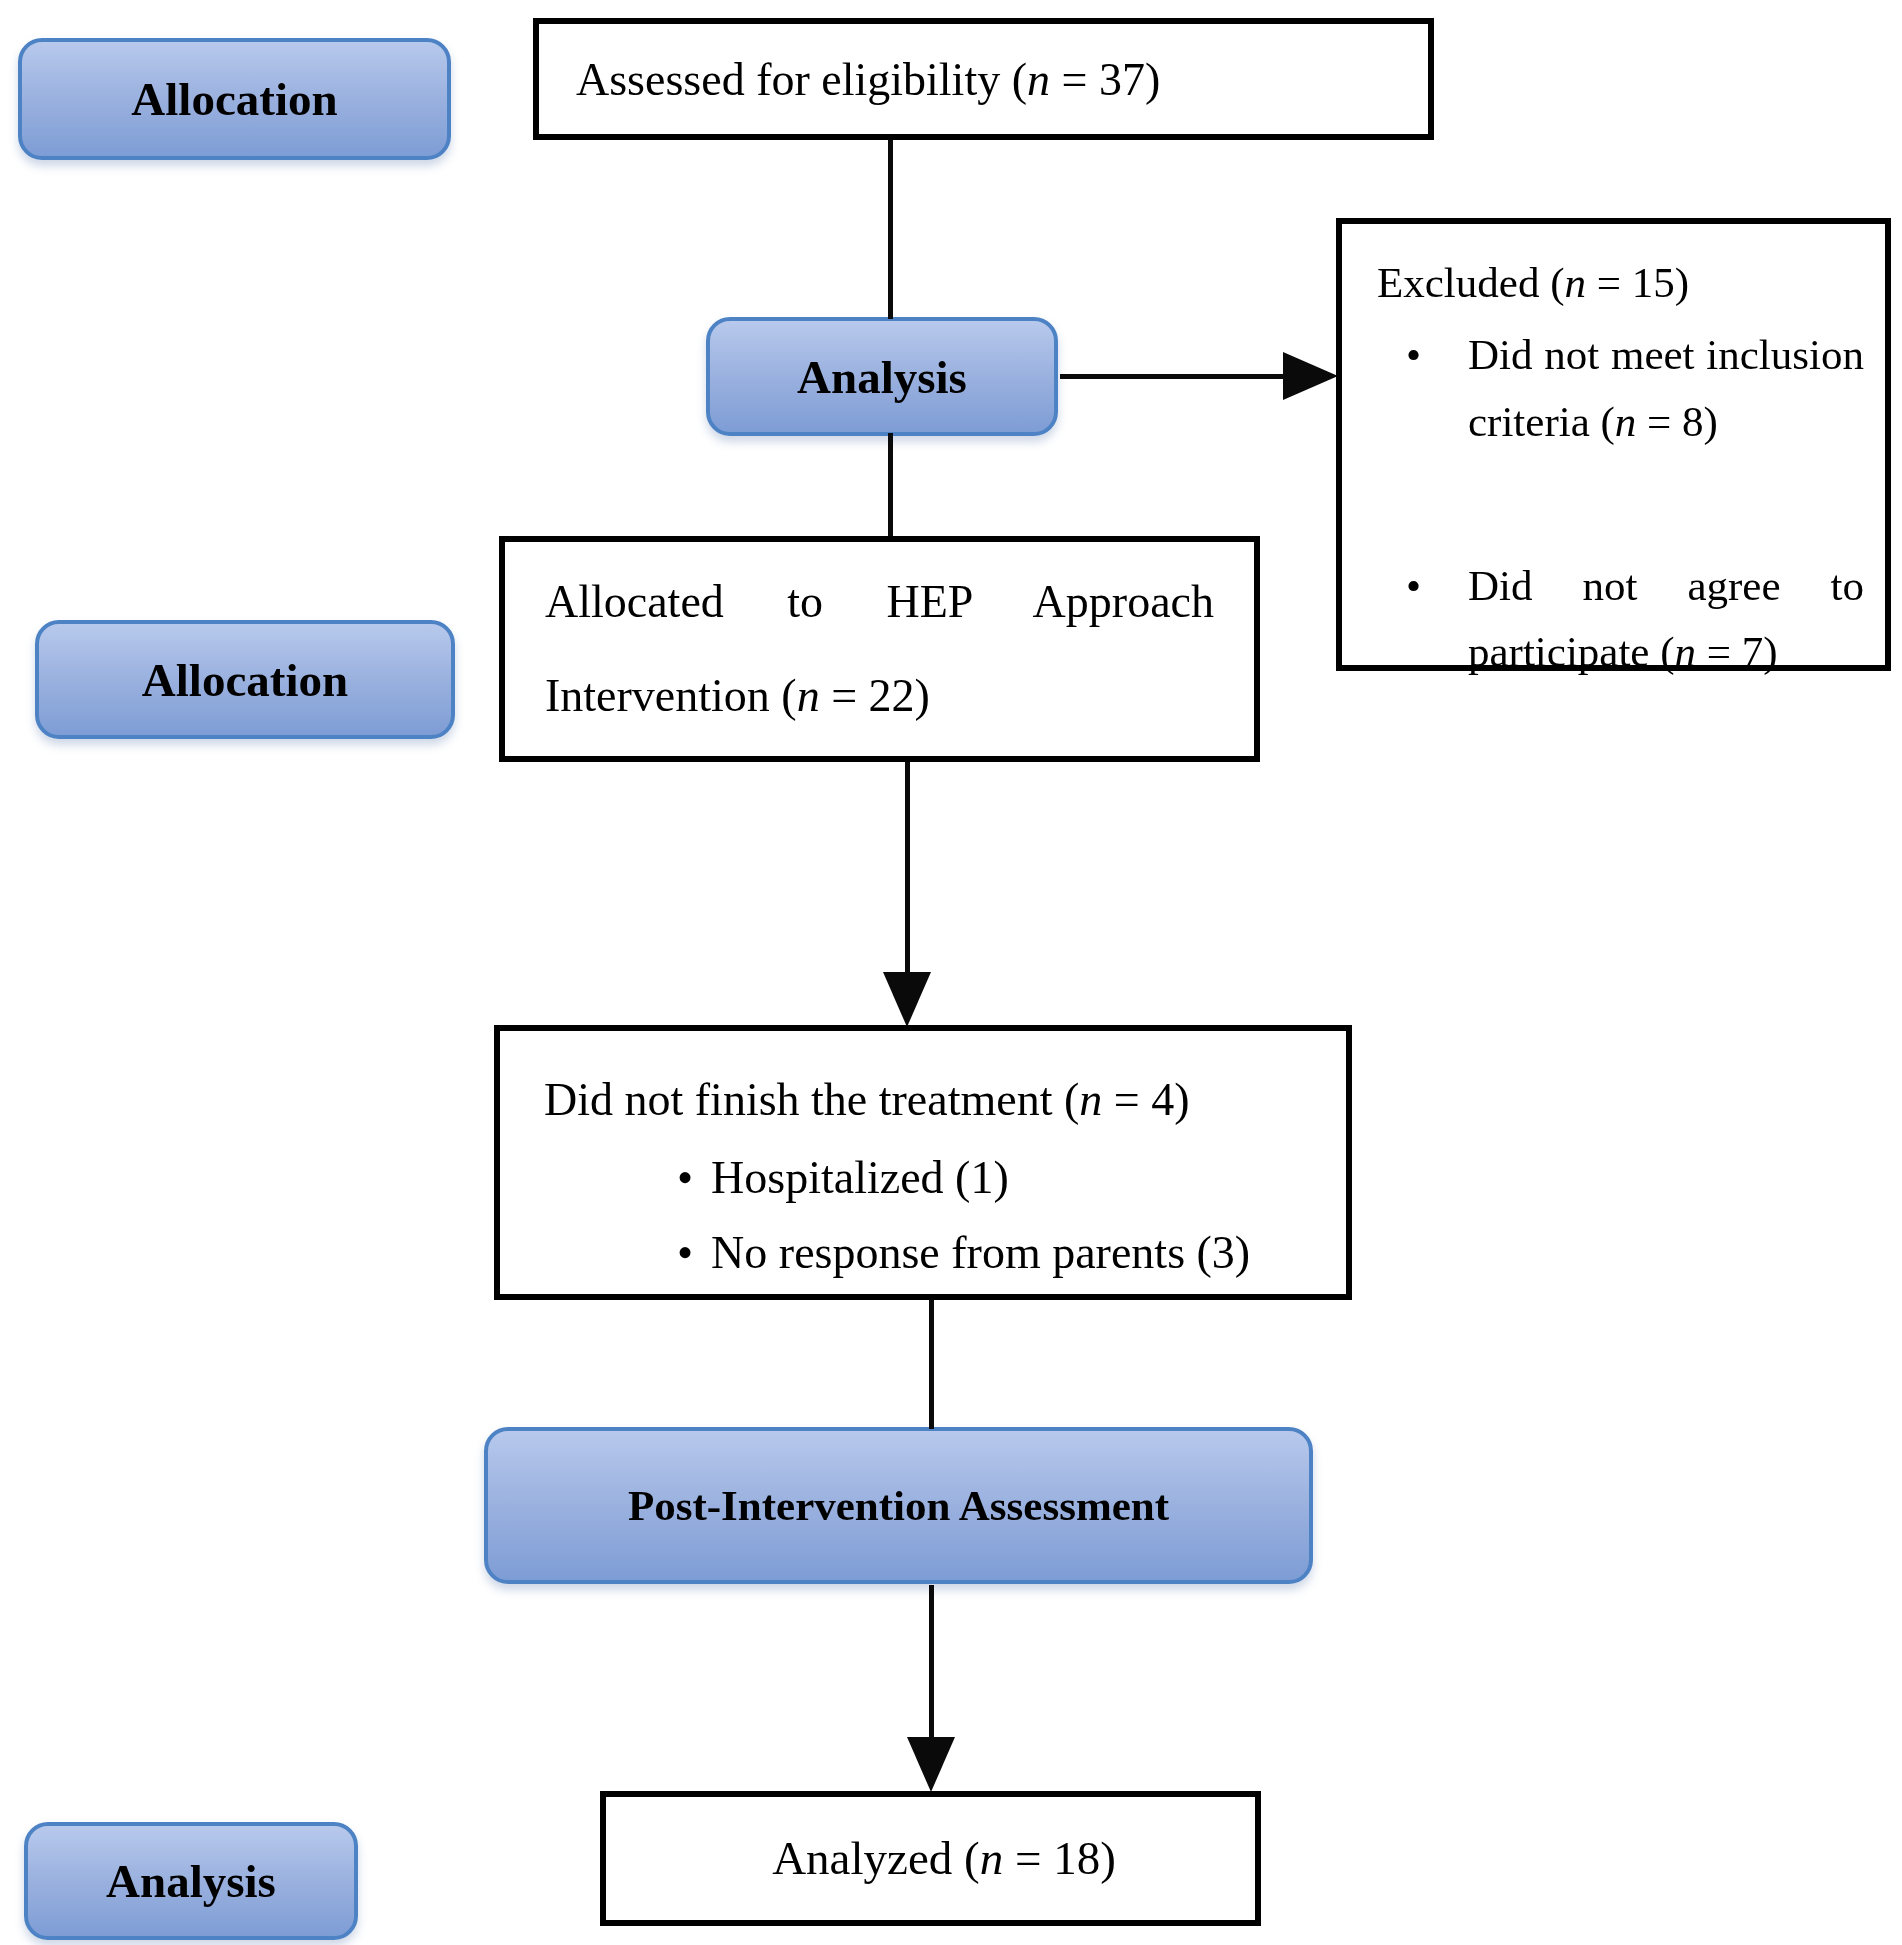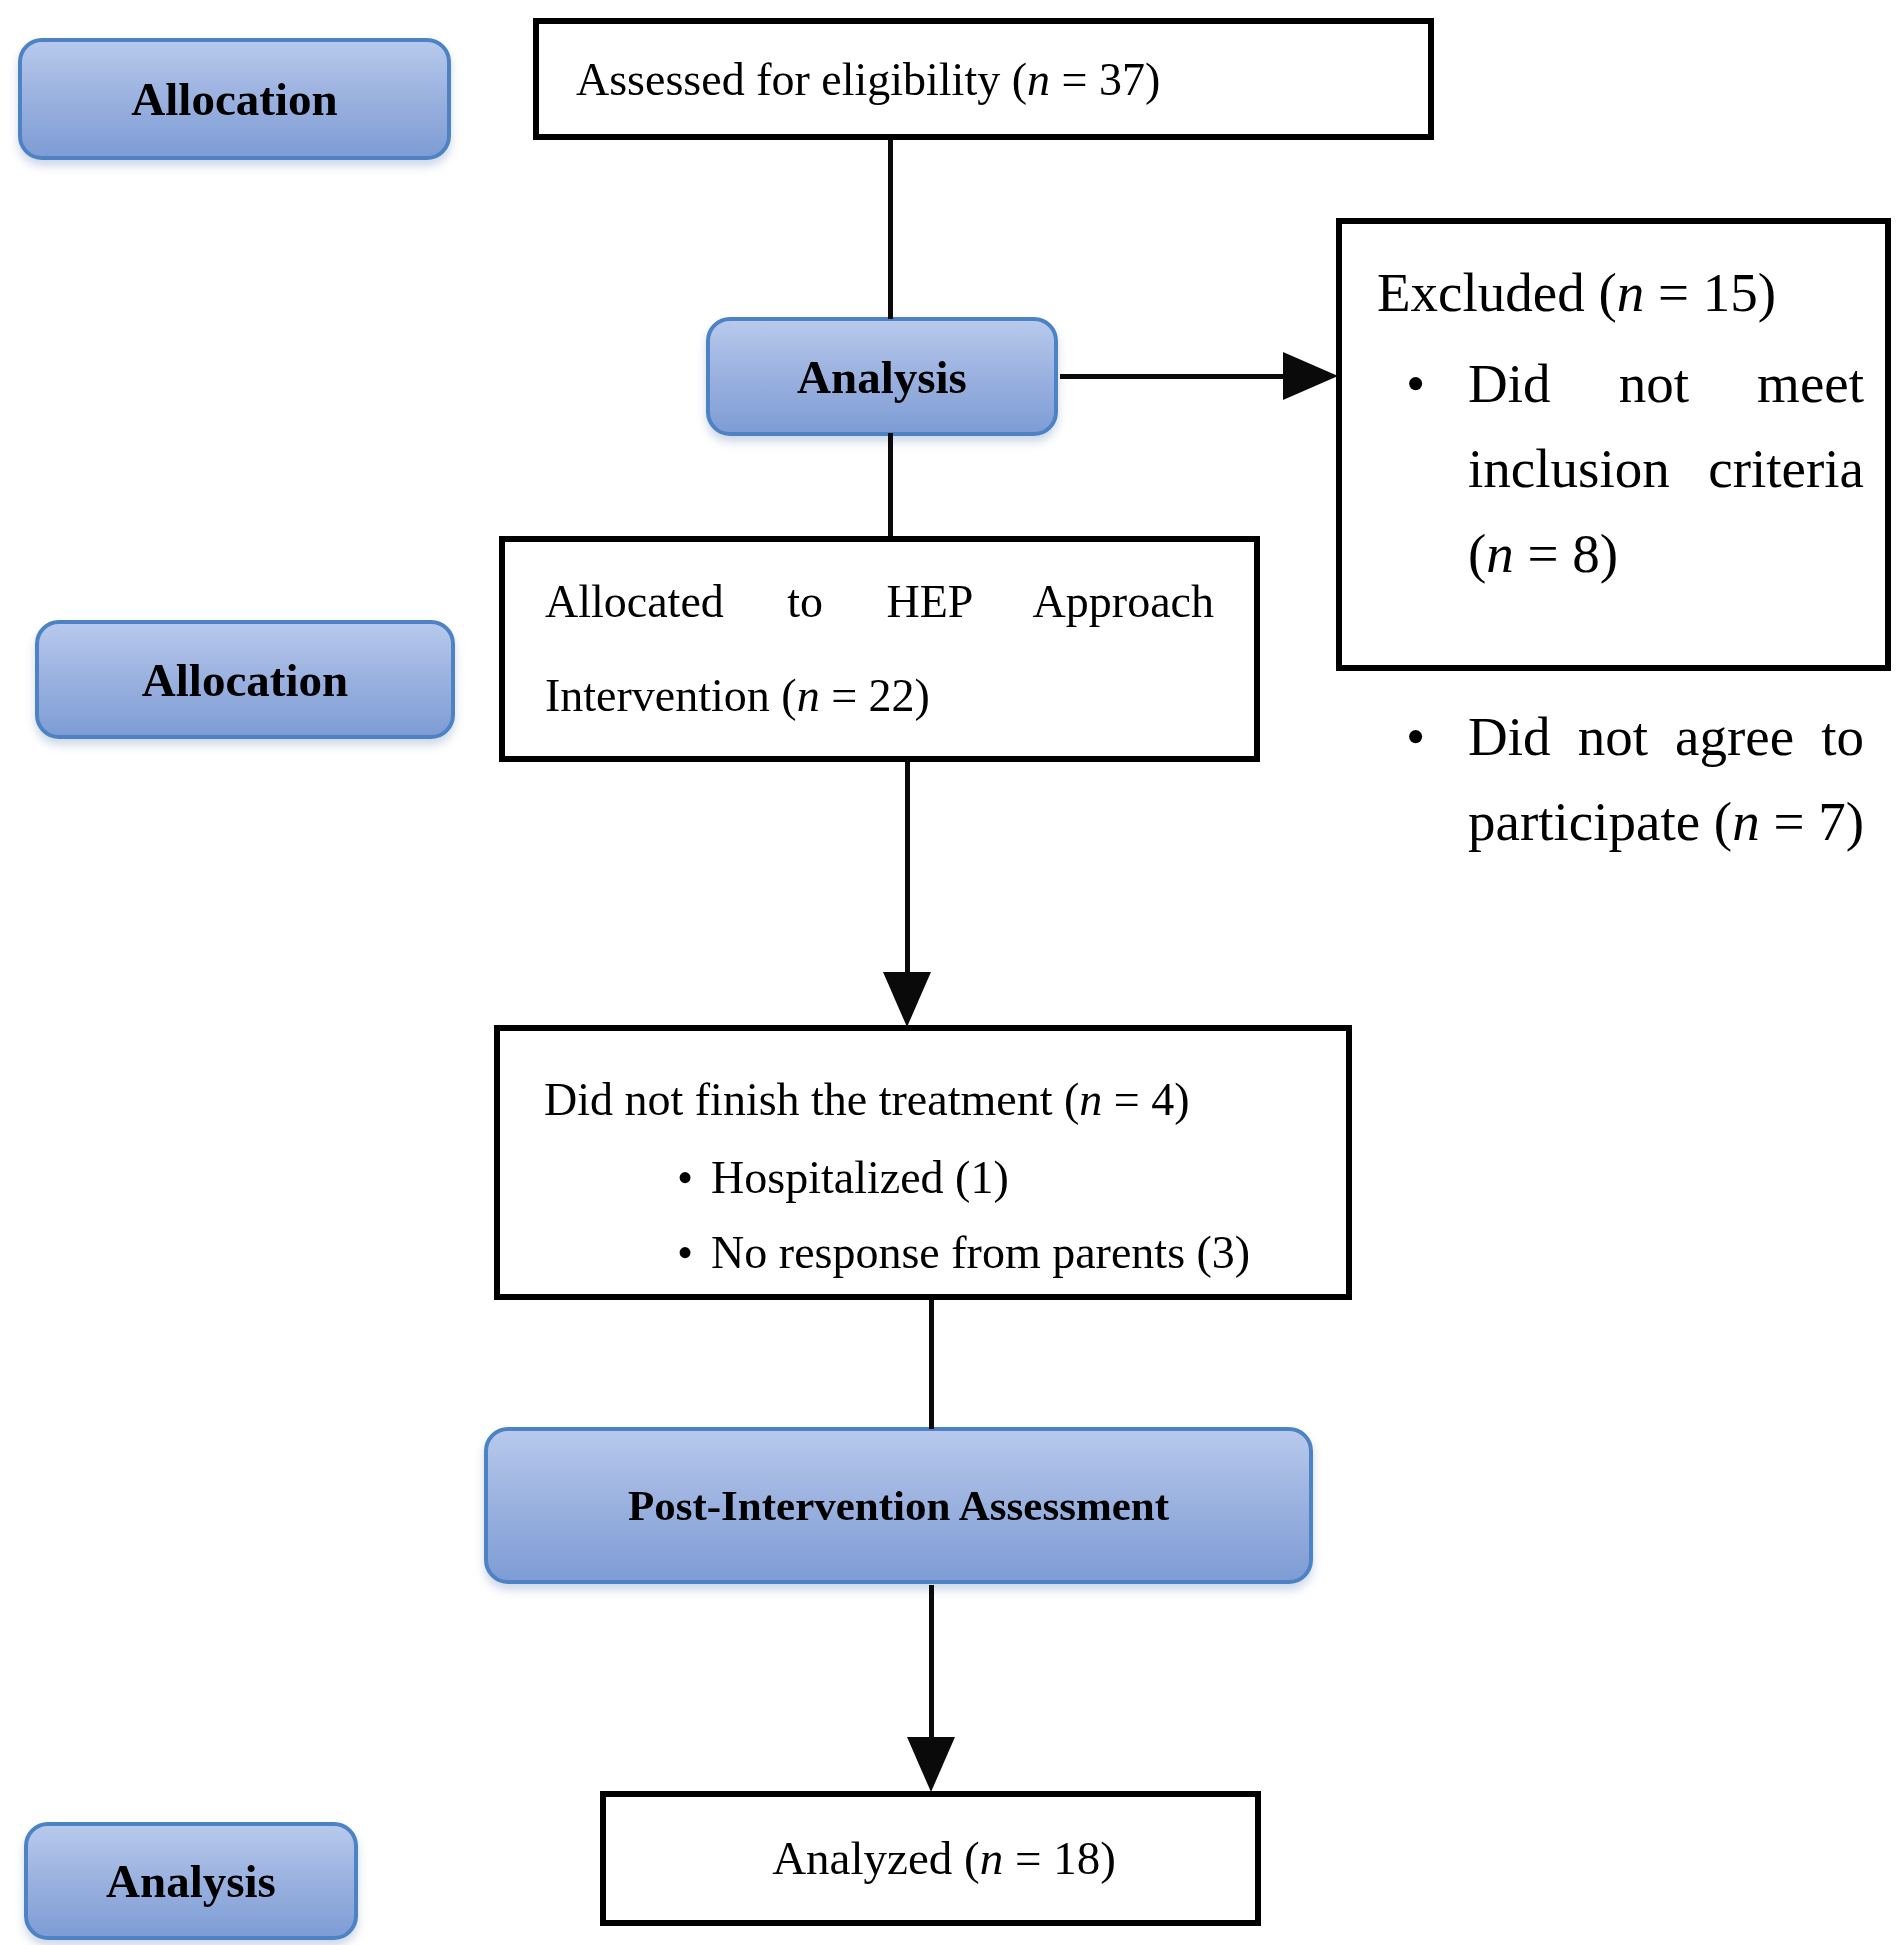--- a/index.html
+++ b/index.html
@@ -63,21 +63,21 @@
     position: absolute;
     width: 0; height: 0;
     border-top: 24px solid transparent;
     border-bottom: 24px solid transparent;
     border-left: 55px solid #0a0a0a;
   }
 
   
   #assessed-box   { left: 533px;  top: 18px;   width: 901px; height: 122px; padding-left: 37px; text-align: center; }
   #excluded-box   { left: 1336px; top: 218px;  width: 555px;  height: 453px;
-                    padding: 25.6px 15px 24px 35px; font-size: 55px; line-height: 1.55; }
+                    padding: 25.6px 15px 24px 35px; font-size: 43px; line-height: 1.55; }
   #allocated-box  { left: 499px;  top: 536px;  width: 761px; height: 226px;
                     padding: 0 40px; text-align: justify; line-height: 2.05; }
   #notfinished-box{ left: 494px;  top: 1025px; width: 858px; height: 275px;
                     padding: 32px 37px 0 44px; line-height: 1.62; }
   #analyzed-box   { left: 600px;  top: 1791px; width: 661px; height: 135px;
                     justify-content: center; font-size: 47px; padding-left: 27px; }
 
   #badge-enrollment { left: 18px;   top: 38px;   width: 433px;  height: 122px; }
   #badge-baseline   { left: 706px; top: 317px;  width: 352px;  height: 119px; }
   #badge-allocation { left: 35px;   top: 620px; width: 420px;  height: 119px; }

